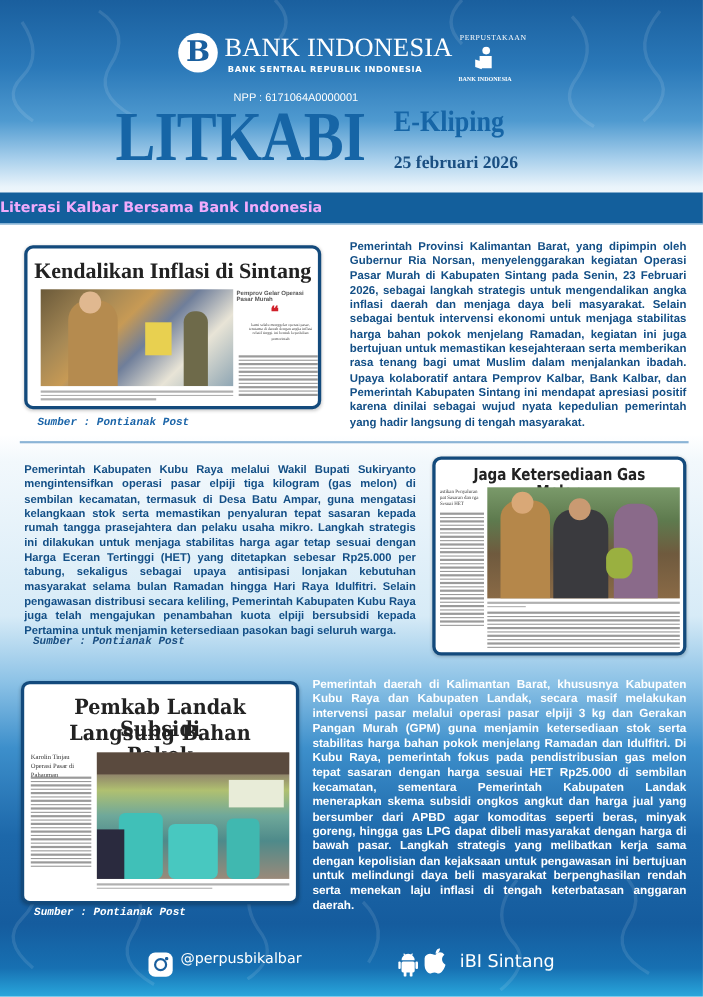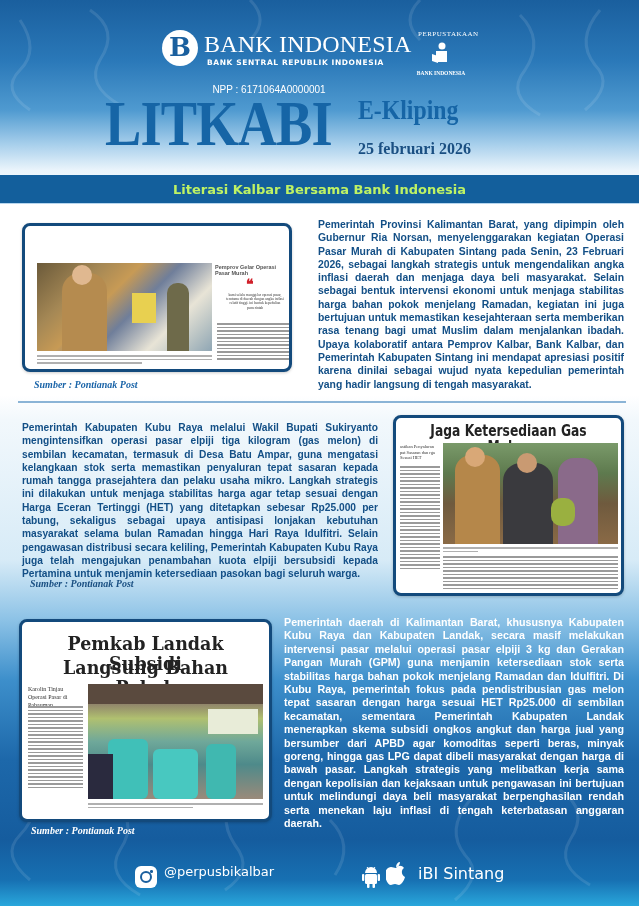--- a/index.html
+++ b/index.html
@@ -23,29 +23,29 @@
   .bi-sub { position: absolute; left: 207px; top: 58px; font-family: "DejaVu Sans", sans-serif; font-weight: bold; font-size: 7.5px; color: #fff; letter-spacing: 0.6px; }
   .perpus { position: absolute; left: 410px; top: 30px; width: 62px; height: 52px; }
   .perpus-arc { position: absolute; left: 8px; top: 0; font-family: "Liberation Serif", serif; font-size: 7px; color: #fff; letter-spacing: 0.5px; }
   .perpus-icon { position: absolute; left: 20px; top: 12px; width: 20px; height: 22px; }
   .perpus-label { position: absolute; left: 0; top: 40px; width: 62px; text-align: center; font-family: "Liberation Serif", serif; font-weight: bold; font-size: 5.5px; color: #fff; }
   .npp { position: absolute; left: 0; top: 84px; width: 530px; text-align: center; padding-left: 8px; font-family: "Liberation Sans", sans-serif; font-size: 10px; color: #fff; }
   .title-main { position: absolute; left: 105px; top: 92px; font-family: "Liberation Serif", serif; font-weight: bold; font-size: 64px; color: #1665a6; letter-spacing: -1px; transform: scaleX(0.85); transform-origin: left; line-height: 1; }
   .title-sub { position: absolute; left: 358px; top: 95px; font-family: "Liberation Serif", serif; font-weight: bold; font-size: 27px; color: #1665a6; transform: scaleX(0.88); transform-origin: left; }
   .title-date { position: absolute; left: 358px; top: 140px; font-family: "Liberation Serif", serif; font-weight: bold; font-size: 16px; color: #1a4f82; }
   .banner { position: absolute; left: 0; top: 175px; width: 639px; height: 29px; background: #135f9c; border-bottom: 1px solid #b7d6ee; }
-  .banner span { display: block; text-align: center; line-height: 29px; font-family: "DejaVu Sans", sans-serif; font-weight: bold; font-size: 13px; color: #bef264; }
+  .banner span { display: block; text-align: left; line-height: 29px; font-family: "DejaVu Sans", sans-serif; font-weight: bold; font-size: 13px; color: #f0abfc; }
   
   .clip { position: absolute; background: #fff; border: 3px solid #134a7c; border-radius: 8px; overflow: hidden; box-shadow: 0 1px 3px rgba(0,0,0,0.2); }
   .clip-headline { font-family: "Liberation Serif", serif; font-weight: bold; color: #222; text-align: center; line-height: 1.05; }
   .photo { position: absolute; overflow: hidden; }
   .col-lines { position: absolute; }
   .col-lines i { display: block; height: 1.5px; background: #9a9a9a; margin-bottom: 2px; }
   .article-text { position: absolute; font-family: Liberation Sans, sans-serif; font-weight: bold; text-align: justify; font-size: 10.4px; line-height: 13.3px; }
-  .source { position: absolute; font-family: Liberation Serif, serif; font-style: italic; font-weight: bold; font-size: 10px; }
+  .source { position: absolute; font-family: Liberation Mono, monospace; font-style: italic; font-weight: bold; font-size: 10px; }
   .divider { position: absolute; left: 18px; top: 401px; width: 608px; height: 2px; background: #8bb4d6; }
   
   .footer-ig { position: absolute; left: 135px; top: 866px; width: 22px; height: 22px; border-radius: 6px; background: #fff; }
   .footer-ig::before { content: ""; position: absolute; left: 5px; top: 5px; width: 8px; height: 8px; border: 2.5px solid #1a5f9e; border-radius: 50%; }
   .footer-ig::after { content: ""; position: absolute; left: 15px; top: 4px; width: 2.5px; height: 2.5px; background: #1a5f9e; border-radius: 50%; }
   .footer-handle { position: absolute; left: 164px; top: 864px; font-family: "DejaVu Sans", sans-serif; font-size: 13px; color: #fff; }
   .footer-android { position: absolute; left: 362px; top: 866px; width: 18px; height: 22px; }
   .footer-apple { position: absolute; left: 386px; top: 862px; font-size: 22px; color: #fff; line-height: 1; }
   .footer-app { position: absolute; left: 418px; top: 864px; font-family: "DejaVu Sans", sans-serif; font-size: 16px; color: #fff; }
 </style>
@@ -87,20 +87,21 @@
   <div class="npp">NPP : 6171064A0000001</div>
   <div class="title-main">LITKABI</div>
   <div class="title-sub">E-Kliping</div>
   <div class="title-date">25 februari 2026</div>
   <div class="banner">
     <span>Literasi Kalbar Bersama Bank Indonesia</span>
   </div>
 </div>
 
 <div class="clip" style="left:22px; top:223px; width:270px; height:149px;">
+  <div class="clip-headline" style="position:absolute; left:0; top:11px; width:264px; font-size:20px;">Kendalikan Inflasi di Sintang</div>
   <div class="photo" style="left:12px; top:37px; width:175px; height:88px; background: linear-gradient(135deg,#6b5a3a 0%,#a58855 25%,#c79a55 40%,#6f7e9a 55%,#e8e4d6 75%,#8fa6b4 100%);">
     <div style="position:absolute;left:25px;top:10px;width:45px;height:78px;background:#b58b4f;border-radius:18px 18px 0 0;"></div>
     <div style="position:absolute;left:35px;top:2px;width:20px;height:20px;background:#e0b890;border-radius:50%;"></div>
     <div style="position:absolute;left:95px;top:30px;width:24px;height:30px;background:#e8d050;"></div>
     <div style="position:absolute;left:130px;top:20px;width:22px;height:68px;background:#6e6a4a;border-radius:10px 10px 0 0;"></div>
   </div>
   <div style="position:absolute; left:190px; top:38px; width:76px; font-family:'Liberation Sans',sans-serif; font-size:5.5px; color:#555; font-weight:bold;">Pemprov Gelar Operasi Pasar Murah</div>
   <div style="position:absolute; left:221px; top:51px; font-family:'DejaVu Serif',serif; font-size:14px; font-weight:bold; color:#d0202a; line-height:1;">❝</div>
   <div style="position:absolute; left:200px; top:67px; width:60px; font-family:'Liberation Serif',serif; font-size:3.6px; line-height:4.2px; text-align:center; color:#333;">kami selalu menggelar operasi pasar, terutama di daerah dengan angka inflasi relatif tinggi. ini bentuk kepedulian pemerintah</div>
   <div class="col-lines" style="left:192px; top:97px; width:72px;">

